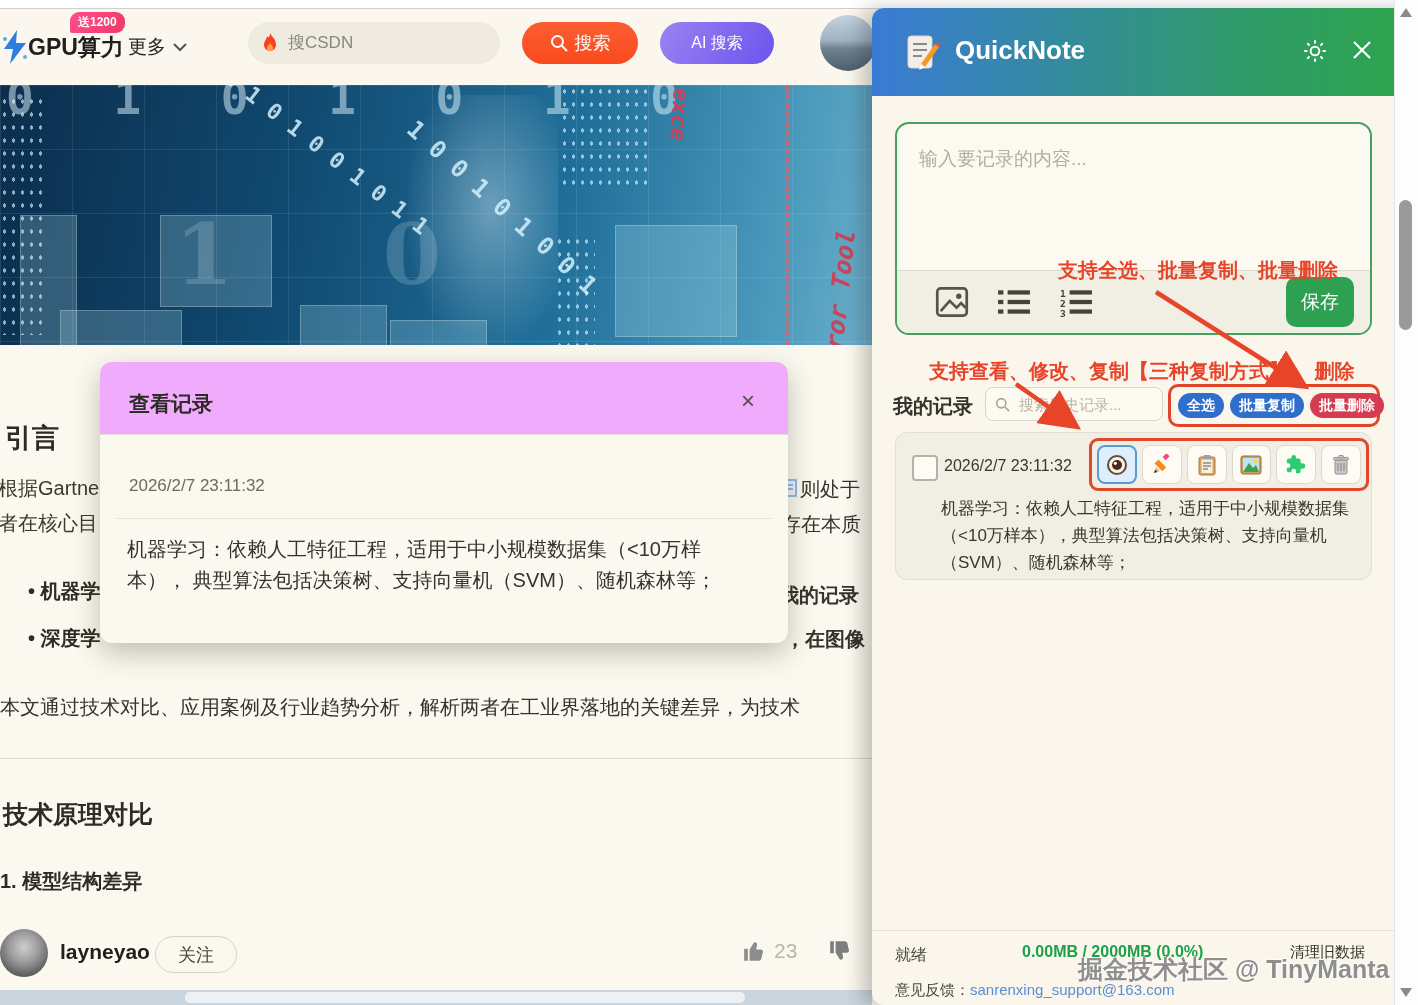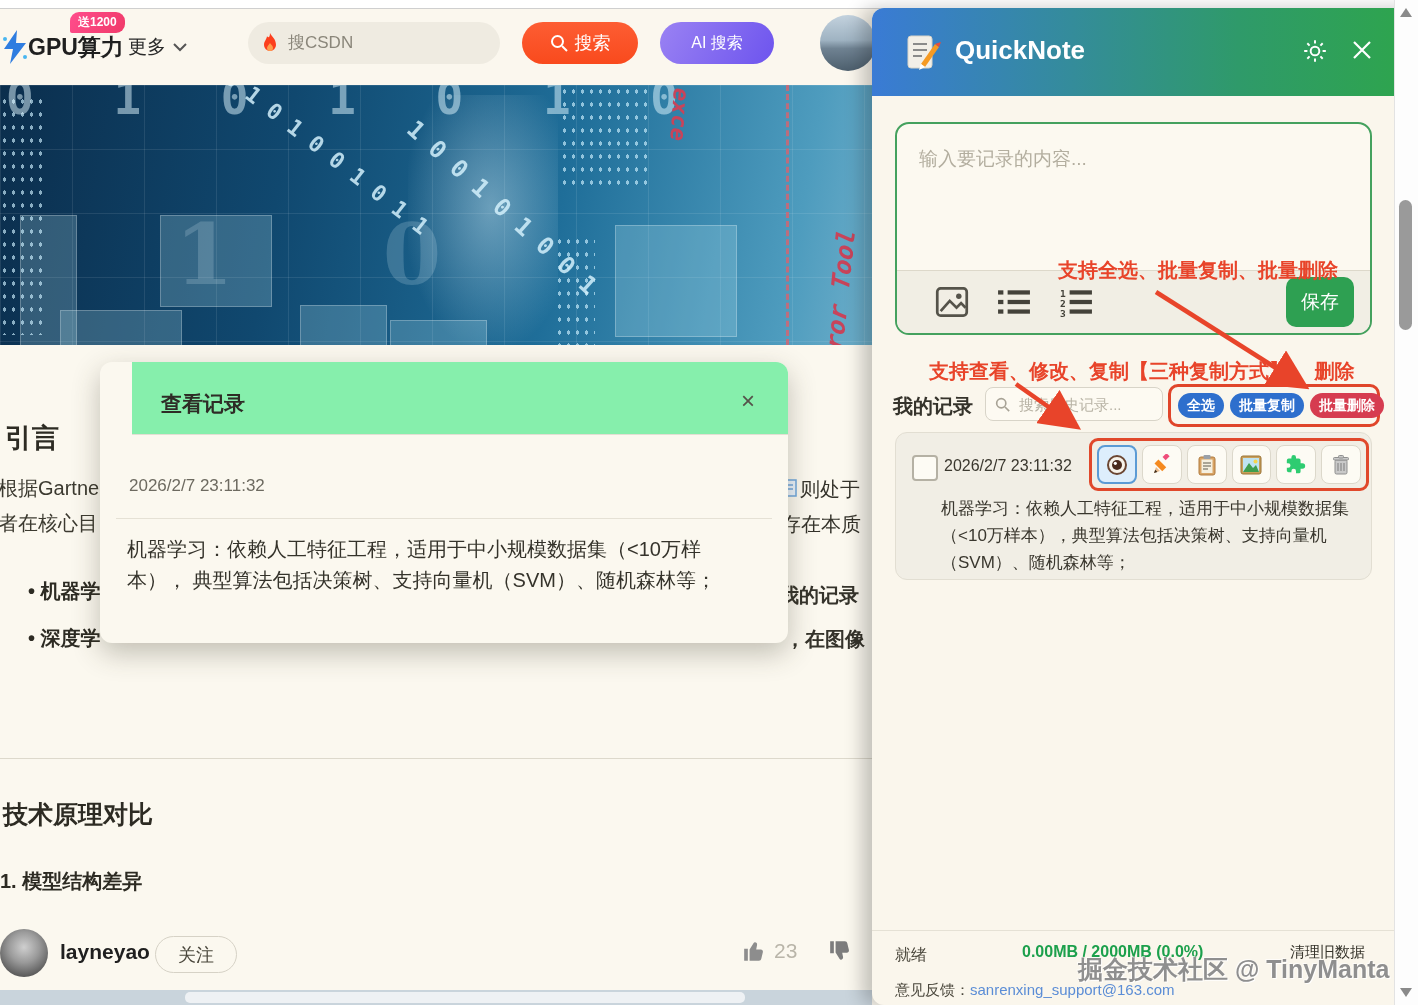--- a/index.html
+++ b/index.html
@@ -76,21 +76,21 @@
   .follow-btn{left:155px;top:936px;width:82px;height:37px;border:1px solid #d6d2c6;border-radius:19px;background:transparent;
       color:#4a473c;font-size:18px;display:flex;align-items:center;justify-content:center;cursor:pointer;font-family:inherit;}
   .like-wrap{left:742px;top:938px;display:flex;align-items:center;gap:6px;color:#b9b5a9;font-size:21px;}
   .dislike-wrap{left:828px;top:938px;}
   .bottom-hbar{left:0;top:990px;width:872px;height:15px;background:#c9d4dc;z-index:3;}
   .bottom-hbar .thumb{position:absolute;left:185px;top:2px;width:560px;height:11px;background:#eef1f4;border-radius:5px;}
 
   
   .modal{left:100px;top:362px;width:688px;height:281px;background:#fbf8ef;border-radius:12px;z-index:20;
       box-shadow:0 10px 28px rgba(60,55,40,.3);overflow:hidden;}
-  .modal-head{height:72px;background:#86efac;border-bottom:1px solid #e3dfd3;position:relative;margin-left:32px;}
+  .modal-head{height:72px;background:#f0abfc;border-bottom:1px solid #e3dfd3;position:relative;}
   .modal-title{position:absolute;left:29px;top:28px;font-size:21px;font-weight:bold;color:#2e2c26;}
   .modal-close{position:absolute;right:28px;top:28px;width:24px;height:24px;cursor:pointer;color:#55524a;
       font-size:24px;line-height:22px;text-align:center;}
   .modal-date{position:absolute;left:29px;top:114px;font-size:17px;color:#6d6a60;}
   .modal-div{position:absolute;left:16px;top:156px;width:656px;border-top:1px solid #e5e1d5;}
   .modal-content{position:absolute;left:27px;top:172px;width:628px;font-size:20px;line-height:31px;color:#35332b;}
 
   
   .panel{left:872px;top:8px;width:558px;height:997px;background:#faf6ec;z-index:30;border-radius:12px 0 0 12px;
       box-shadow:-10px 0 18px rgba(0,0,0,.22);}
@@ -227,20 +227,21 @@
     <rect x="1" y="1" width="14" height="16" fill="#eaf3fc" stroke="#6fa6dd" stroke-width="1.5"></rect>
     <line x1="4" y1="6" x2="12" y2="6" stroke="#6fa6dd" stroke-width="1.5"></line>
     <line x1="4" y1="10" x2="12" y2="10" stroke="#6fa6dd" stroke-width="1.5"></line>
   </svg>
   <div class="abs art side s1">则处于</div>
   <div class="abs art side s2">存在本质</div>
   <div class="abs art side s3">我的记录</div>
   <div class="abs art side s4">，在图像</div>
   <div class="abs art bullet b1">•  机器学</div>
   <div class="abs art bullet b2">•  深度学</div>
+  <div class="abs art p3">本文通过技术对比、应用案例及行业趋势分析，解析两者在工业界落地的关键差异，为技术</div>
   <div class="abs art divider1"></div>
   <div class="abs art h2">技术原理对比</div>
   <div class="abs art h3">1. 模型结构差异</div>
   <div class="abs author-avatar"></div>
   <div class="abs author-name">layneyao</div>
   <button class="abs follow-btn">关注</button>
   <div class="abs like-wrap">
     <svg width="26" height="26" viewBox="0 0 24 24">
       <path d="M2 10h3.4v11H2zM7 21h8.6c1.1 0 2-.7 2.2-1.8l1.5-6.2c.3-1.3-.7-2.5-2-2.5h-4.2l.8-4.1C14.2 5 13.2 4 12 4c-.6 0-1.1.3-1.4.8L7 10.6z" fill="#8d8d8d"></path>
     </svg>

